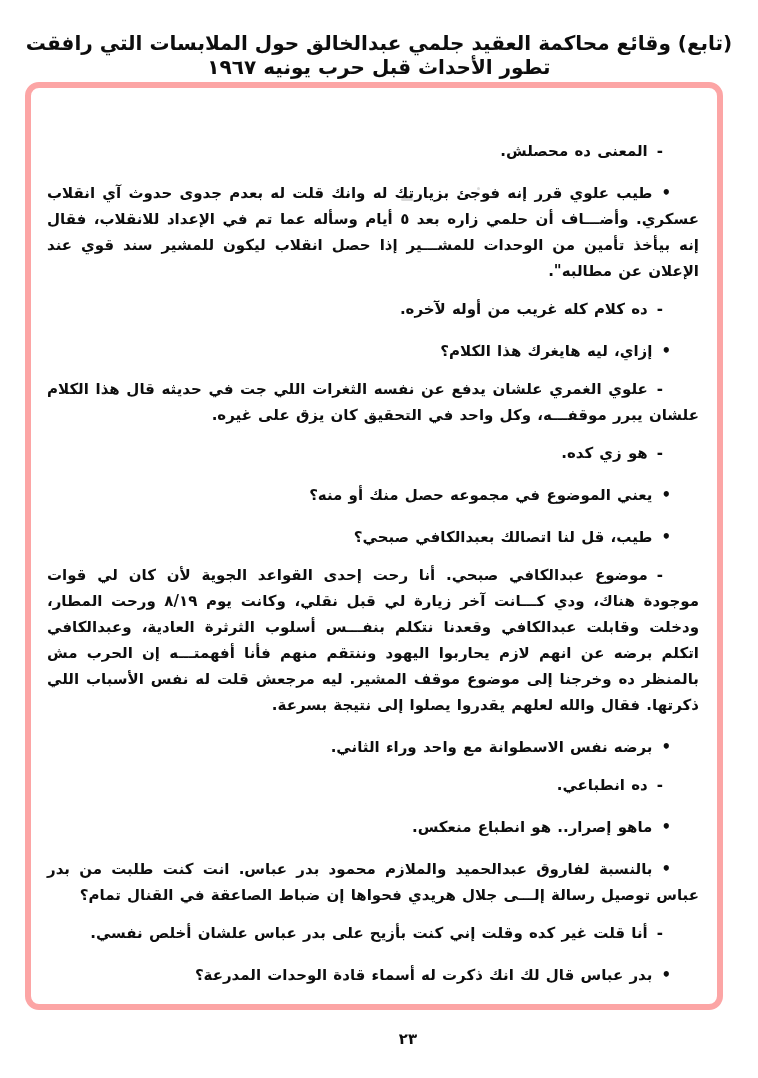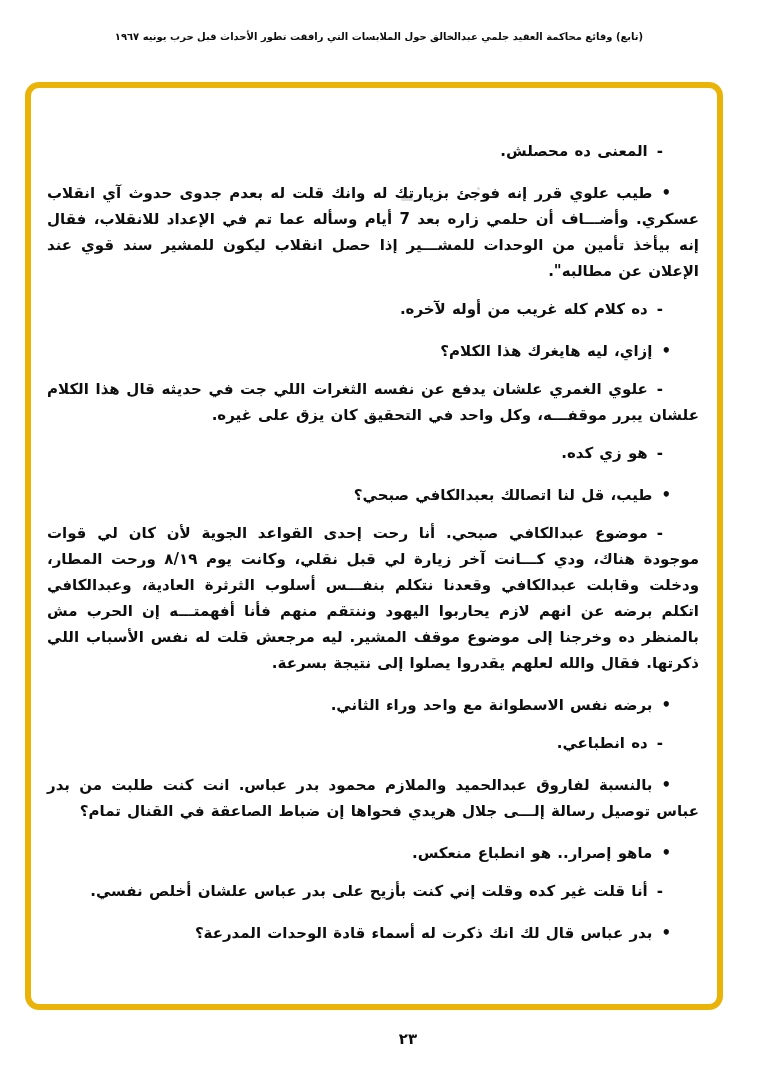--- a/index.html
+++ b/index.html
@@ -4,27 +4,27 @@
 <style>
   html,body{margin:0;padding:0;}
   body{
     width:758px;height:1078px;position:relative;background:#ffffff;
     font-family:"DejaVu Sans",sans-serif;color:#111;
     -webkit-font-smoothing:antialiased;
   }
   .page-header{
     position:absolute;top:31px;left:0;width:758px;
     text-align:center;direction:rtl;
-    font-size:10px;font-weight:bold;letter-spacing:0;
+    font-size:20px;font-weight:bold;letter-spacing:0;
     color:#0d0d0d;
   }
   .doc-frame{
     position:absolute;left:25px;top:82px;
     width:698px;height:928px;
-    border:6px solid #eab308;border-radius:14px;
+    border:6px solid #fca5a5;border-radius:14px;
     box-sizing:border-box;background:#fff;
   }
   .doc-content{
     position:absolute;top:0;left:0;right:0;
     padding:50px 18px 0 16px;
     direction:rtl;
   }
   .item{
     margin:0;
     font-size:15px;font-weight:bold;line-height:26px;
@@ -48,44 +48,45 @@
 
 <div class="page-header">(تابع) وقائع محاكمة العقيد جلمي عبدالخالق حول الملابسات التي رافقت تطور الأحداث قبل حرب يونيه ١٩٦٧</div>
 
 <div class="doc-frame">
   <span class="artifact a1"></span>
   <span class="artifact a2"></span>
   <div class="doc-content">
 
     <p class="item d first"><span class="m">-</span><span>المعنى ده محصلش.</span></p>
 
-    <p class="item b"><span class="m">•</span><span>طيب علوي قرر إنه فوجئ بزيارتك له وانك قلت له بعدم جدوى حدوث آي انقلاب عسكري. وأضـــاف أن حلمي زاره بعد 7 أيام وسأله عما تم في الإعداد للانقلاب، فقال إنه بيأخذ تأمين من الوحدات للمشـــير إذا حصل انقلاب ليكون للمشير سند قوي عند الإعلان عن مطالبه".</span></p>
+    <p class="item b"><span class="m">•</span><span>طيب علوي قرر إنه فوجئ بزيارتك له وانك قلت له بعدم جدوى حدوث آي انقلاب عسكري. وأضـــاف أن حلمي زاره بعد ٥ أيام وسأله عما تم في الإعداد للانقلاب، فقال إنه بيأخذ تأمين من الوحدات للمشـــير إذا حصل انقلاب ليكون للمشير سند قوي عند الإعلان عن مطالبه".</span></p>
 
     <p class="item d"><span class="m">-</span><span>ده كلام كله غريب من أوله لآخره.</span></p>
 
     <p class="item b"><span class="m">•</span><span>إزاي، ليه هايغرك هذا الكلام؟</span></p>
 
     <p class="item d"><span class="m">-</span><span>علوي الغمري علشان يدفع عن نفسه الثغرات اللي جت في حديثه قال هذا الكلام علشان يبرر موقفـــه، وكل واحد في التحقيق كان يزق على غيره.</span></p>
 
 
     <p class="item d"><span class="m">-</span><span>هو زي كده.</span></p>
 
+    <p class="item b"><span class="m">•</span><span>يعني الموضوع في مجموعه حصل منك أو منه؟</span></p>
 
 
     <p class="item b"><span class="m">•</span><span>طيب، قل لنا اتصالك بعبدالكافي صبحي؟</span></p>
 
     <p class="item d"><span class="m">-</span><span>موضوع عبدالكافي صبحي. أنا رحت إحدى القواعد الجوية لأن كان لي قوات موجودة هناك، ودي كـــانت آخر زيارة لي قبل نقلي، وكانت يوم ٨/١٩ ورحت المطار، ودخلت وقابلت عبدالكافي وقعدنا نتكلم بنفـــس أسلوب الثرثرة العادية، وعبدالكافي اتكلم برضه عن انهم لازم يحاربوا اليهود وننتقم منهم فأنا أفهمتـــه إن الحرب مش بالمنظر ده وخرجنا إلى موضوع موقف المشير. ليه مرجعش قلت له نفس الأسباب اللي ذكرتها. فقال والله لعلهم يقدروا يصلوا إلى نتيجة بسرعة.</span></p>
 
     <p class="item b"><span class="m">•</span><span>برضه نفس الاسطوانة مع واحد وراء الثاني.</span></p>
 
     <p class="item d"><span class="m">-</span><span>ده انطباعي.</span></p>
 
+    <p class="item b"><span class="m">•</span><span>ماهو إصرار.. هو انطباع منعكس.</span></p>
+
     <p class="item b"><span class="m">•</span><span>بالنسبة لفاروق عبدالحميد والملازم محمود بدر عباس. انت كنت طلبت من بدر عباس توصيل رسالة إلـــى جلال هريدي فحواها إن ضباط الصاعقة في القنال تمام؟</span></p>
-
-    <p class="item b"><span class="m">•</span><span>ماهو إصرار.. هو انطباع منعكس.</span></p>
 
     <p class="item d"><span class="m">-</span><span>أنا قلت غير كده وقلت إني كنت بأزيح على بدر عباس علشان أخلص نفسي.</span></p>
 
     <p class="item b"><span class="m">•</span><span>بدر عباس قال لك انك ذكرت له أسماء قادة الوحدات المدرعة؟</span></p>
 
   </div>
 </div>
 
 <div class="page-number">٢٣</div>
 

